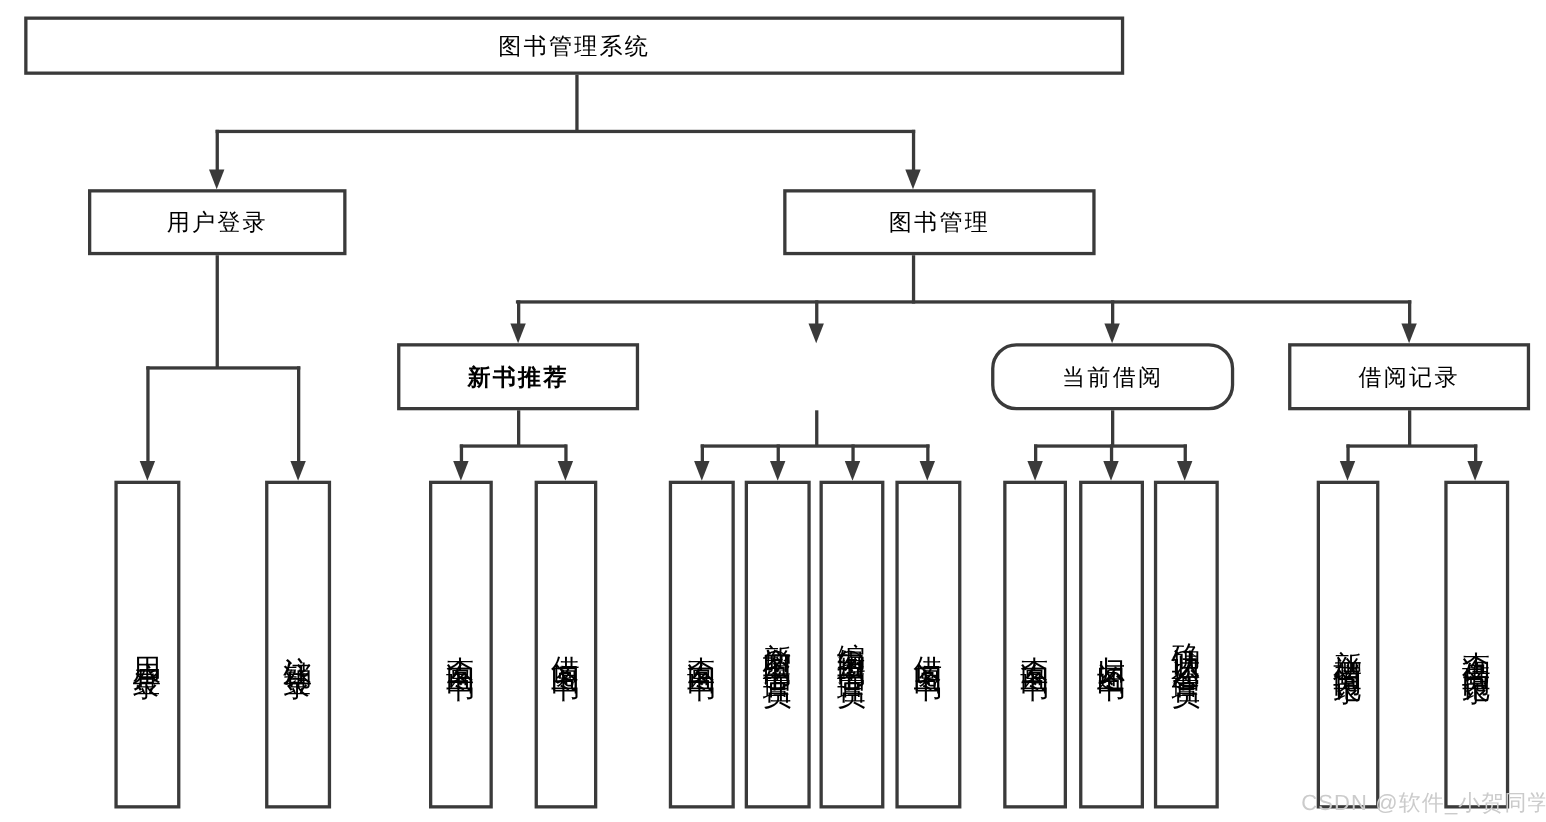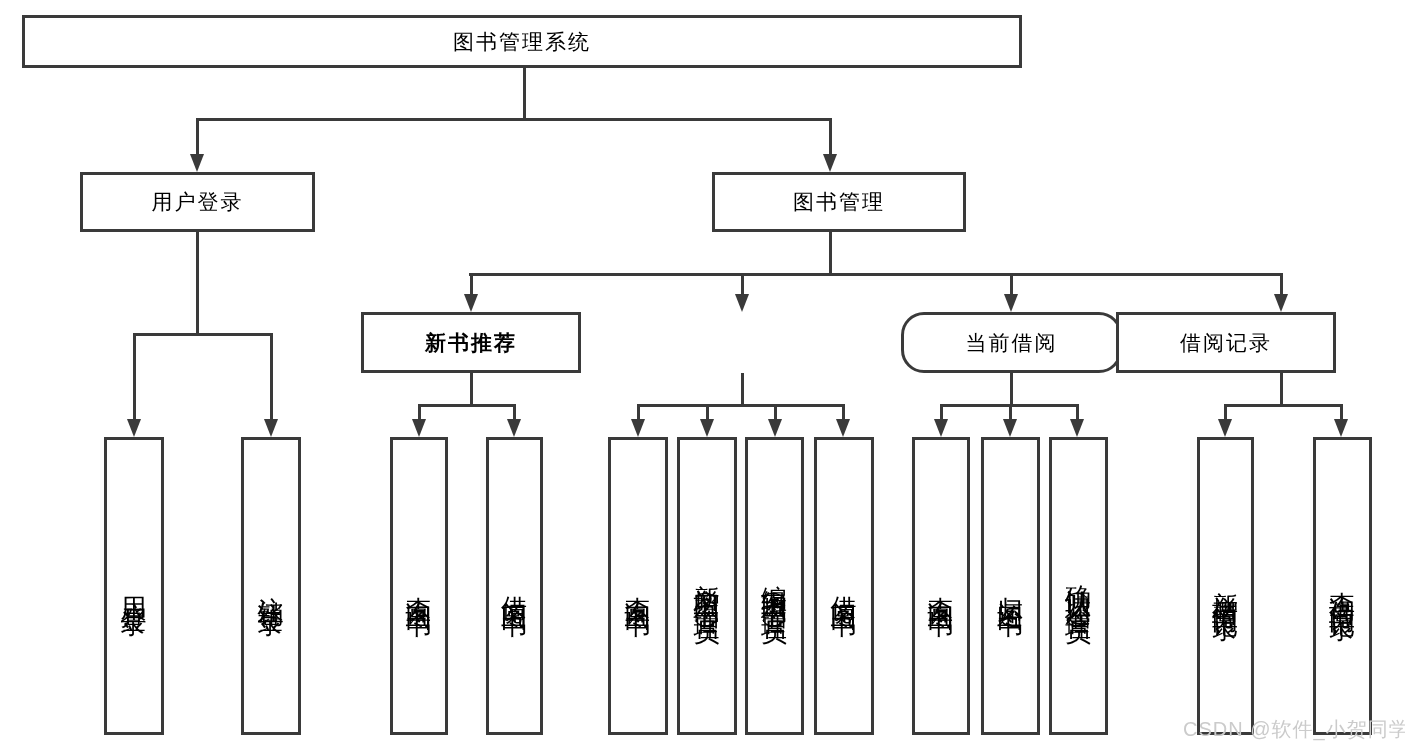--- a/index.html
+++ b/index.html
@@ -65,21 +65,21 @@
   <div class="vline" style="left:523px;top:68px;height:52px;"></div>
   <div class="hline" style="left:196px;top:118px;width:636px;"></div>
   <div class="vline" style="left:196px;top:118px;height:38px;"></div>
   <div class="vline" style="left:829px;top:118px;height:38px;"></div>
   <div class="arr" style="left:190px;top:154px;"></div>
   <div class="arr" style="left:823px;top:154px;"></div>
 
   <div class="box" style="left:80px;top:172px;width:235px;height:60px;">
     <span class="hlabel">用户登录</span>
   </div>
-  <div class="box" style="left:712px;top:172px;width:254px;height:60px;">
+  <div class="box" style="left:712px;top:172px;width:284px;height:60px;">
     <span class="hlabel">图书管理</span>
   </div>
 
   <div class="vline" style="left:196px;top:232px;height:103px;"></div>
   <div class="hline" style="left:133px;top:333px;width:140px;"></div>
   <div class="vline" style="left:133px;top:333px;height:88px;"></div>
   <div class="vline" style="left:270px;top:333px;height:88px;"></div>
   <div class="arr" style="left:127px;top:419px;"></div>
   <div class="arr" style="left:264px;top:419px;"></div>
 
@@ -100,21 +100,21 @@
   <div class="arr" style="left:735px;top:294px;"></div>
   <div class="arr" style="left:1004px;top:294px;"></div>
   <div class="arr" style="left:1274px;top:294px;"></div>
 
   <div class="box" style="left:361px;top:312px;width:220px;height:61px;font-weight:bold;">
     <span class="hlabel">新书推荐</span>
   </div>
   <div class="box" style="left:901px;top:312px;width:221px;height:61px;border-radius:23px;">
     <span class="hlabel">当前借阅</span>
   </div>
-  <div class="box" style="left:1116px;top:312px;width:220px;height:61px;">
+  <div class="box" style="left:1171px;top:312px;width:220px;height:61px;">
     <span class="hlabel">借阅记录</span>
   </div>
 
   <div class="vline" style="left:470px;top:373px;height:33px;"></div>
   <div class="hline" style="left:418px;top:404px;width:97px;"></div>
   <div class="vline" style="left:418px;top:404px;height:17px;"></div>
   <div class="vline" style="left:513px;top:404px;height:17px;"></div>
   <div class="arr" style="left:412px;top:419px;"></div>
   <div class="arr" style="left:507px;top:419px;"></div>
 

